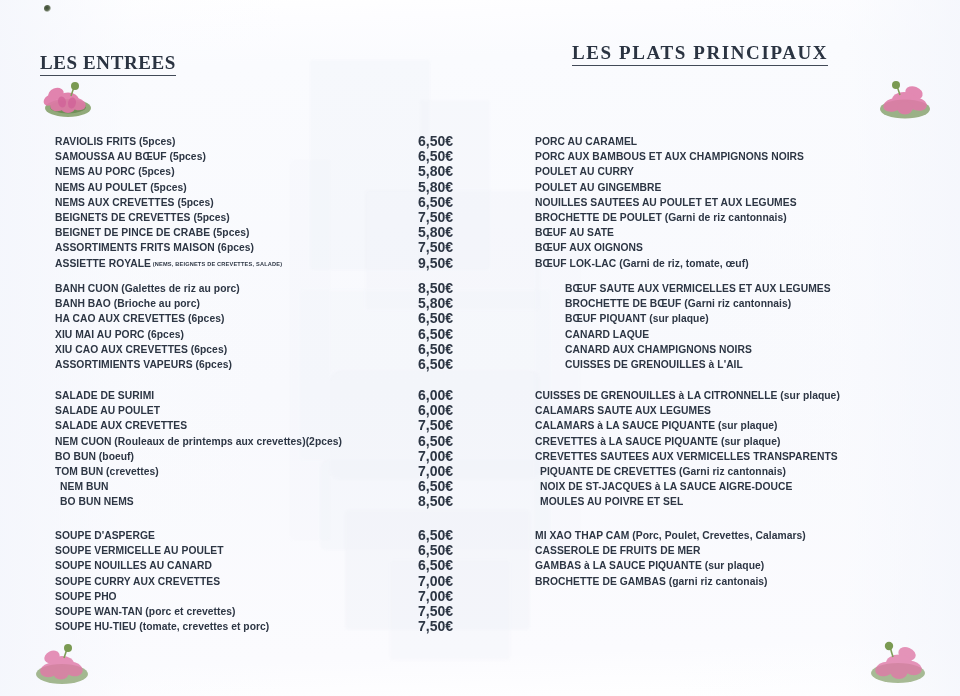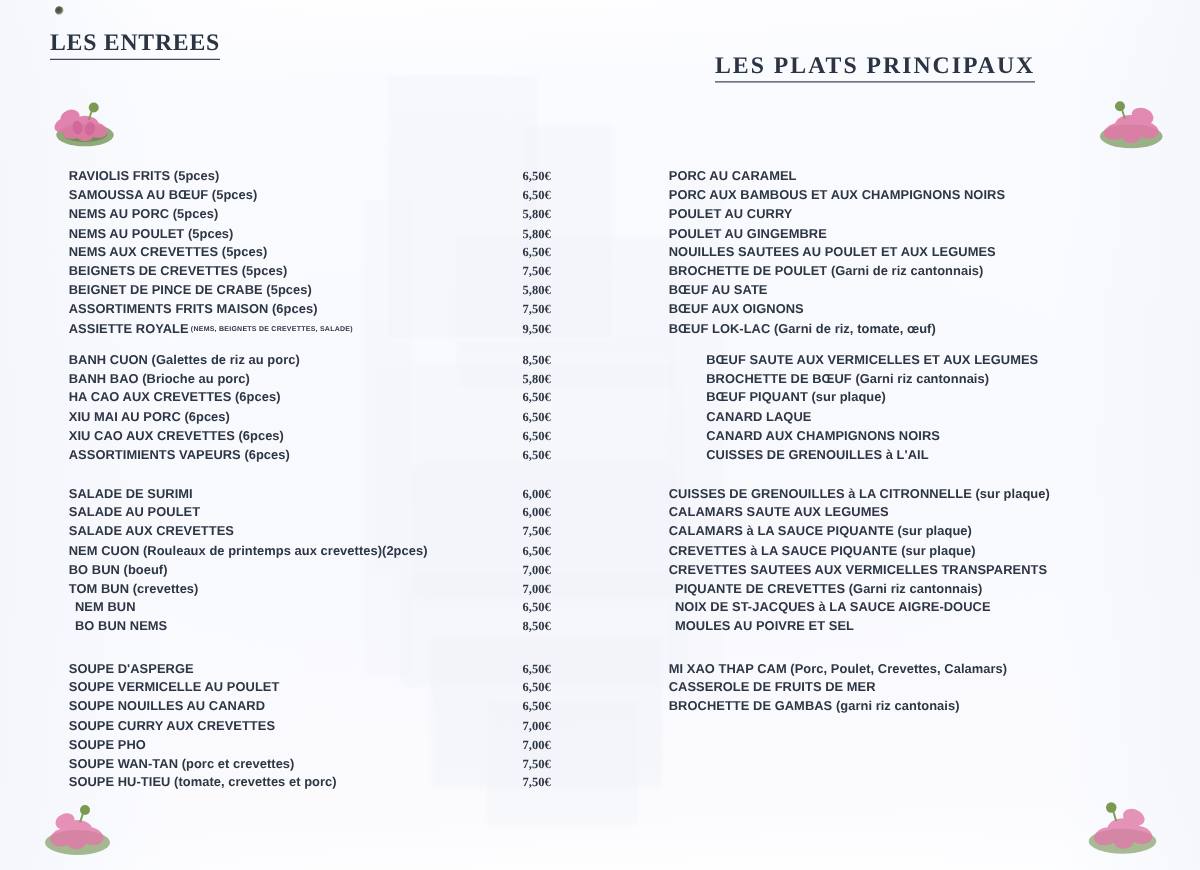--- a/index.html
+++ b/index.html
@@ -84,21 +84,21 @@
     position: absolute;
     font-family: "Liberation Serif", serif;
     font-size: 19px;
     font-weight: 700;
     letter-spacing: .6px;
     color: #2b3442;
     white-space: nowrap;
     border-bottom: 1.6px solid #424a57;
     padding-bottom: 1px;
   }
-  #heading-entrees  { left: 40px;  top: 24px; }
+  #heading-entrees  { left: 40px;  top: 52px; }
   #heading-plats    { left: 92px;  top: 42px; letter-spacing: 1.6px; }
 
   
   .lotus { position: absolute; pointer-events: none; }
   .lotus svg { display: block; }
   #lotus-top-left     { left: 38px;  top: 78px;  }
   #lotus-top-right    { left: 394px; top: 78px;  }
   #lotus-bottom-left  { left: 28px;  top: 642px; }
   #lotus-bottom-right { left: 384px; top: 640px; }
 
@@ -128,26 +128,25 @@
   .item-tiny {
     font-size: 5.6px;
     font-weight: 700;
     letter-spacing: .2px;
     vertical-align: 1px;
   }
 
   .item-price {
     position: absolute;
     top: 0;
-    font-size: 10px;
+    font-size: 14px;
     font-weight: 700;
     color: #2d3644;
     line-height: 15.2px;
     white-space: nowrap;
-    font-family: Liberation Serif, serif;
   }
 
   
   #left-column .menu-block { left: 55px; width: 400px; }
   #left-column .item-price { left: 363px; }
 
   
   #right-column .menu-block { left: 55px; width: 420px; }
 
   .indent-1 { padding-left: 5px; }
@@ -454,18 +453,21 @@
         </div>
       </div>
       <div class="menu-block" style="top: 528px;">
         <div class="menu-row">
           <span class="item-name">MI XAO THAP CAM  (Porc, Poulet, Crevettes, Calamars)</span>
         </div>
         <div class="menu-row">
           <span class="item-name">CASSEROLE DE FRUITS DE MER</span>
         </div>
         <div class="menu-row">
+          <span class="item-name">GAMBAS à LA SAUCE PIQUANTE (sur plaque)</span>
+        </div>
+        <div class="menu-row">
           <span class="item-name">BROCHETTE DE GAMBAS (garni riz cantonais)</span>
         </div>
       </div>
     </div>
 
 </div>
 
 </body></html>

